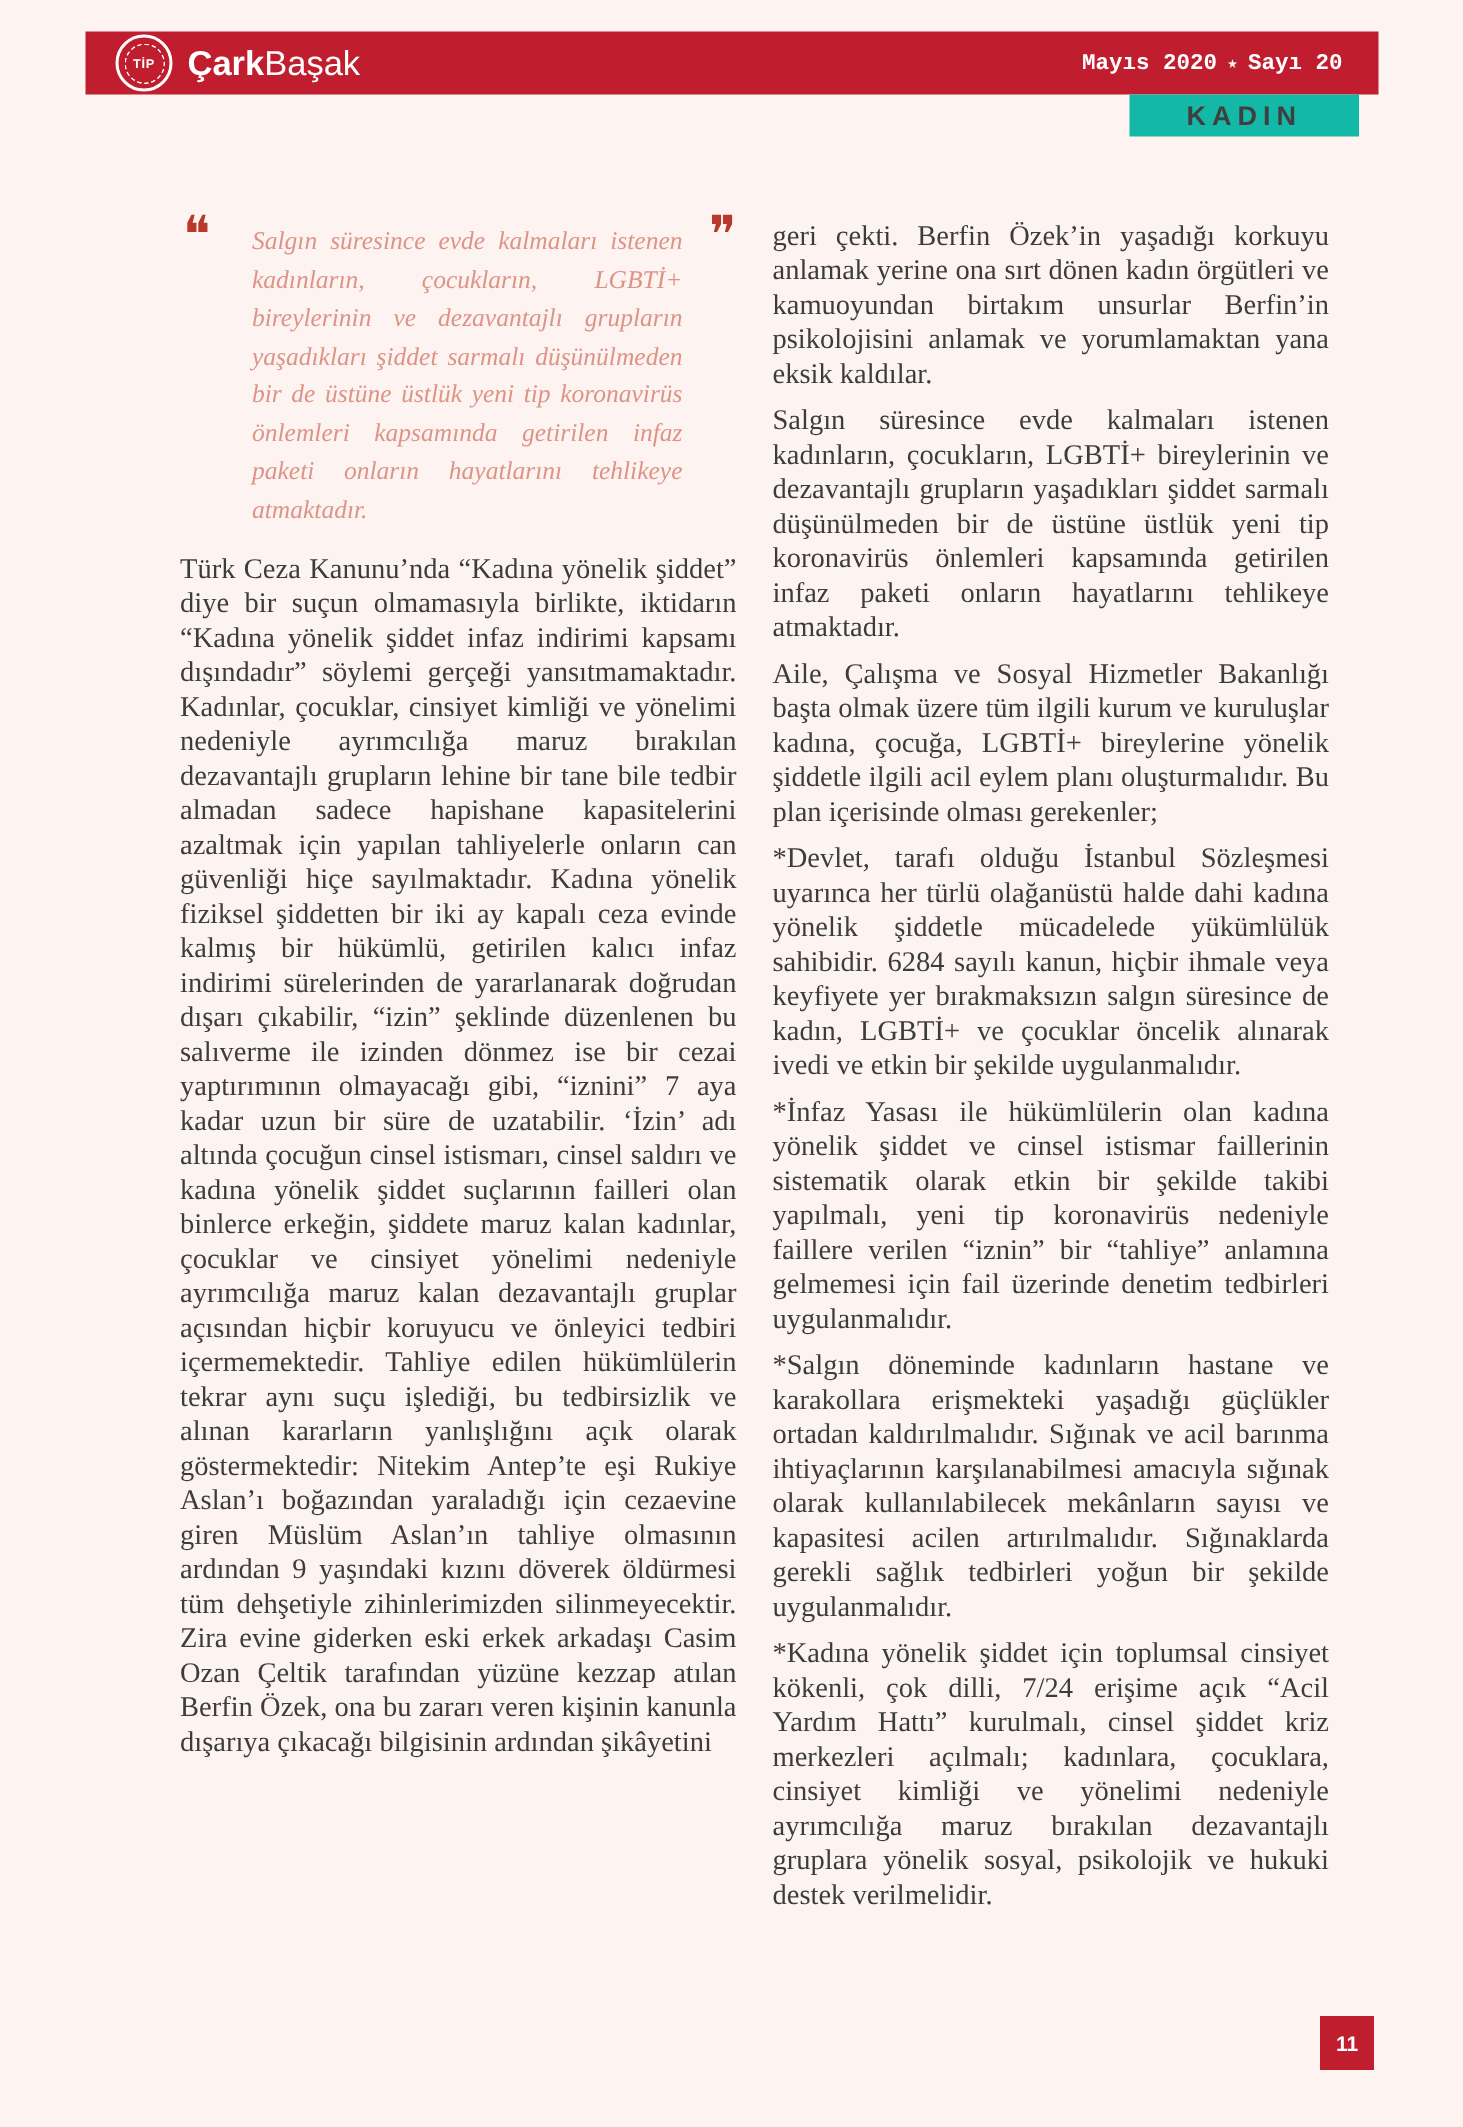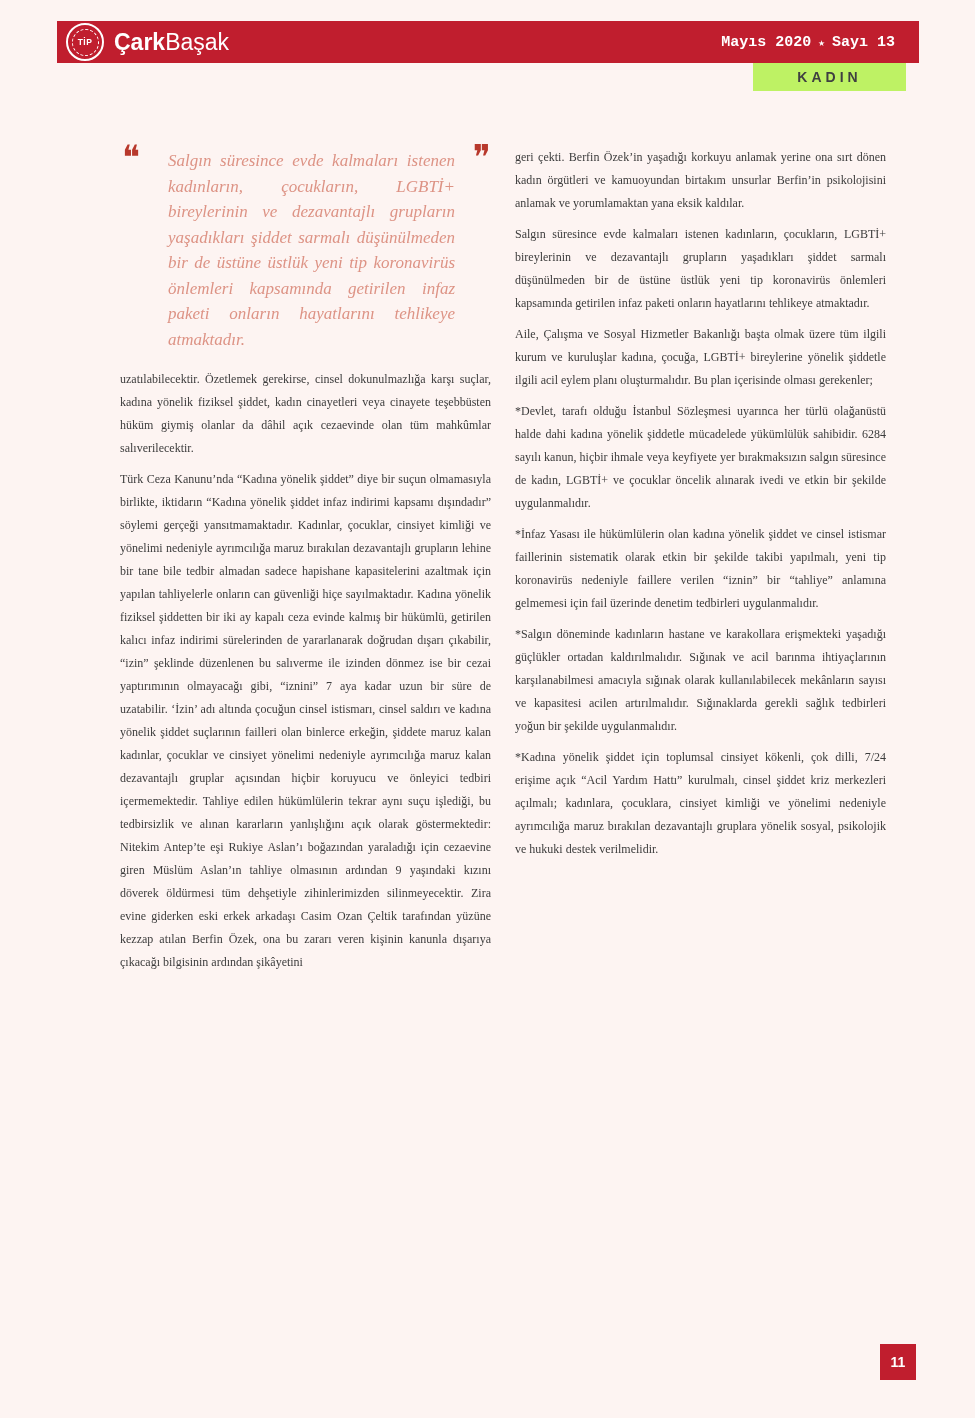--- a/index.html
+++ b/index.html
@@ -7,21 +7,21 @@
   .page {
     position:relative; width:975px; height:1418px;
     background:#fdf4f2; overflow:hidden;
     font-family:"Liberation Serif", serif;
   }
 
   
   .topbar {
     position:absolute; left:57px; top:21px; width:862px; height:42px;
     background:#c01e2e; display:flex; align-items:center;
-    justify-content:space-between; padding:0 24px 0 9px;gap:48px;
+    justify-content:space-between; padding:0 24px 0 20px;gap:48px;
   }
   .brand { display:flex; align-items:center; gap:10px; }
   .logo {
     width:38px; height:38px; border-radius:50%;
     border:2px solid #ffffff; display:flex; align-items:center; justify-content:center;
     background:#c01e2e; flex:0 0 auto;
   }
   .logo-inner {
     width:27px; height:27px; border-radius:50%;
     border:1.5px dashed #ffffff; display:flex; align-items:center; justify-content:center;
@@ -35,30 +35,30 @@
   .brand-text .r { font-weight:400;margin-top:38px; }
   .issue {
     font-family:Liberation Mono, monospace; color:#ffffff; font-weight:700;
     font-size:15px; display:flex; align-items:center; gap:7px;
   }
   .issue .star { font-size:11px; line-height:1; position:relative; top:1px; }
 
   
   .section-tab {
     position:absolute; left:753px; top:63px; width:153px; height:28px;
-    background:#bef264; display:flex; align-items:center; justify-content:center;
-    font-family:"Liberation Sans", sans-serif; font-weight:700; font-size:14px;
+    background:#14b8a6; display:flex; align-items:center; justify-content:center;
+    font-family:"Liberation Sans", sans-serif; font-weight:700; font-size:18px;
     letter-spacing:4px; color:#3f3f41;
   }
 
   
   .content { position:absolute; left:120px; top:146px; width:766px; display:flex; gap:24px; }
   .col { width:371px; }
   .para {
-    font-size:12px; line-height:23px; text-align:justify;
+    font-size:19px; line-height:23px; text-align:justify;
     color:#3c3c3c; margin-bottom:8px;
   }
 
   
   .pullquote { position:relative; padding:2px 36px 0 48px; margin-bottom:16px; }
   .qmark {
     position:absolute; top:-6px; color:#b8382c;
     font-family:"DejaVu Sans", sans-serif; font-size:34px; line-height:1;
   }
   .qmark.open  { left:2px; }
@@ -87,37 +87,36 @@
           <span>TİP</span>
         </div>
       </div>
       <div class="brand-text">
         <span class="b">Çark</span><span class="r">Başak</span>
       </div>
     </div>
     <div class="issue">
       <span>Mayıs 2020</span>
       <span class="star">★</span>
-      <span>Sayı 13</span>
+      <span>Sayı 20</span>
     </div>
   </header>
 
   <div class="section-tab">
     <span>KADIN</span>
   </div>
 
   <main class="content">
 
     <div class="col">
       <div class="pullquote">
         <span class="qmark open">❝</span>
         <span class="qmark close">❞</span>
         <p class="qtext">Salgın süresince evde kalmaları istenen kadınların, çocukların, LGBTİ+ bireylerinin ve dezavantajlı grupların yaşadıkları şiddet sarmalı düşünülmeden bir de üstüne üstlük yeni tip koronavirüs önlemleri kapsamında getirilen infaz paketi onların hayatlarını tehlikeye atmaktadır.</p>
       </div>
-      <p class="para">uzatılabilecektir. Özetlemek gerekirse, cinsel dokunulmazlığa karşı suçlar, kadına yönelik fiziksel şiddet, kadın cinayetleri veya cinayete teşebbüsten hüküm giymiş olanlar da dâhil açık cezaevinde olan tüm mahkûmlar salıverilecektir.</p>
       <p class="para">Türk Ceza Kanunu’nda “Kadına yönelik şiddet” diye bir suçun olmamasıyla birlikte, iktidarın “Kadına yönelik şiddet infaz indirimi kapsamı dışındadır” söylemi gerçeği yansıtmamaktadır. Kadınlar, çocuklar, cinsiyet kimliği ve yönelimi nedeniyle ayrımcılığa maruz bırakılan dezavantajlı grupların lehine bir tane bile tedbir almadan sadece hapishane kapasitelerini azaltmak için yapılan tahliyelerle onların can güvenliği hiçe sayılmaktadır. Kadına yönelik fiziksel şiddetten bir iki ay kapalı ceza evinde kalmış bir hükümlü, getirilen kalıcı infaz indirimi sürelerinden de yararlanarak doğrudan dışarı çıkabilir, “izin” şeklinde düzenlenen bu salıverme ile izinden dönmez ise bir cezai yaptırımının olmayacağı gibi, “iznini” 7 aya kadar uzun bir süre de uzatabilir. ‘İzin’ adı altında çocuğun cinsel istismarı, cinsel saldırı ve kadına yönelik şiddet suçlarının failleri olan binlerce erkeğin, şiddete maruz kalan kadınlar, çocuklar ve cinsiyet yönelimi nedeniyle ayrımcılığa maruz kalan dezavantajlı gruplar açısından hiçbir koruyucu ve önleyici tedbiri içermemektedir. Tahliye edilen hükümlülerin tekrar aynı suçu işlediği, bu tedbirsizlik ve alınan kararların yanlışlığını açık olarak göstermektedir: Nitekim Antep’te eşi Rukiye Aslan’ı boğazından yaraladığı için cezaevine giren Müslüm Aslan’ın tahliye olmasının ardından 9 yaşındaki kızını döverek öldürmesi tüm dehşetiyle zihinlerimizden silinmeyecektir. Zira evine giderken eski erkek arkadaşı Casim Ozan Çeltik tarafından yüzüne kezzap atılan Berfin Özek, ona bu zararı veren kişinin kanunla dışarıya çıkacağı bilgisinin ardından şikâyetini</p>
     </div>
 
     <div class="col">
       <p class="para">geri çekti. Berfin Özek’in yaşadığı korkuyu anlamak yerine ona sırt dönen kadın örgütleri ve kamuoyundan birtakım unsurlar Berfin’in psikolojisini anlamak ve yorumlamaktan yana eksik kaldılar.</p>
       <p class="para">Salgın süresince evde kalmaları istenen kadınların, çocukların, LGBTİ+ bireylerinin ve dezavantajlı grupların yaşadıkları şiddet sarmalı düşünülmeden bir de üstüne üstlük yeni tip koronavirüs önlemleri kapsamında getirilen infaz paketi onların hayatlarını tehlikeye atmaktadır.</p>
       <p class="para">Aile, Çalışma ve Sosyal Hizmetler Bakanlığı başta olmak üzere tüm ilgili kurum ve kuruluşlar kadına, çocuğa, LGBTİ+ bireylerine yönelik şiddetle ilgili acil eylem planı oluşturmalıdır. Bu plan içerisinde olması gerekenler;</p>
       <p class="para">*Devlet, tarafı olduğu İstanbul Sözleşmesi uyarınca her türlü olağanüstü halde dahi kadına yönelik şiddetle mücadelede yükümlülük sahibidir. 6284 sayılı kanun, hiçbir ihmale veya keyfiyete yer bırakmaksızın salgın süresince de kadın, LGBTİ+ ve çocuklar öncelik alınarak ivedi ve etkin bir şekilde uygulanmalıdır.</p>
       <p class="para">*İnfaz Yasası ile hükümlülerin olan kadına yönelik şiddet ve cinsel istismar faillerinin sistematik olarak etkin bir şekilde takibi yapılmalı, yeni tip koronavirüs nedeniyle faillere verilen “iznin” bir “tahliye” anlamına gelmemesi için fail üzerinde denetim tedbirleri uygulanmalıdır.</p>
       <p class="para">*Salgın döneminde kadınların hastane ve karakollara erişmekteki yaşadığı güçlükler ortadan kaldırılmalıdır. Sığınak ve acil barınma ihtiyaçlarının karşılanabilmesi amacıyla sığınak olarak kullanılabilecek mekânların sayısı ve kapasitesi acilen artırılmalıdır. Sığınaklarda gerekli sağlık tedbirleri yoğun bir şekilde uygulanmalıdır.</p>

